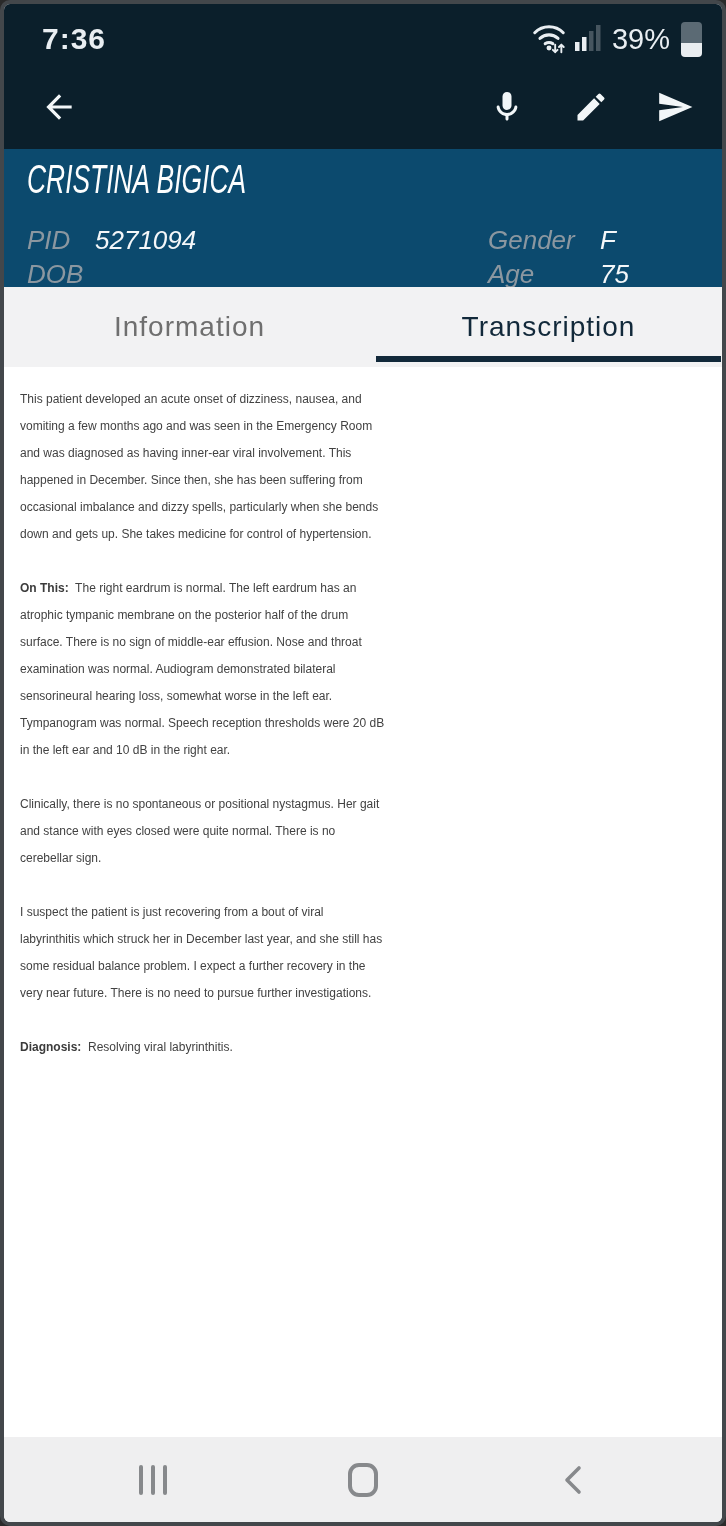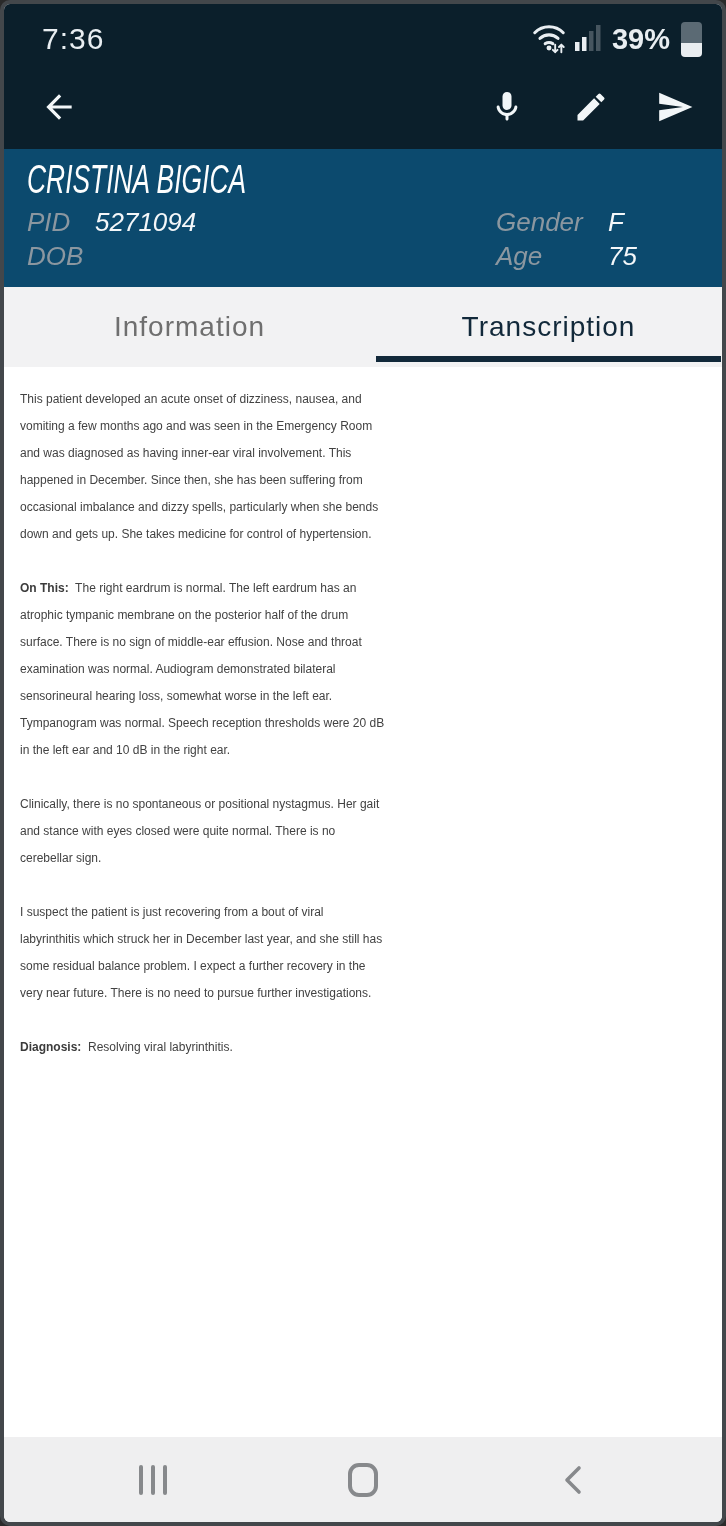--- a/index.html
+++ b/index.html
@@ -11,23 +11,23 @@
     display:flex; flex-direction:column;
     font-family:"Liberation Sans", sans-serif;
   }
 
   
   .status-bar {
     height:60px; flex:none; background:#0b1f2b;
     display:flex; align-items:center;
     padding:10px 20px 0 38px; color:#e9eef2;
   }
-  .time { font-size:30px; font-weight:400; letter-spacing:1px; }
+  .time { font-size:30px; font-weight:700; letter-spacing:1px; }
   .status-right { margin-left:auto; display:flex; align-items:center; gap:7px; }
-  .pct { font-size:29px; font-weight:700; margin-left:3px;text-align:center; }
+  .pct { font-size:29px; font-weight:400; margin-left:3px;text-align:center; }
   .battery {
     width:21px; height:35px; border-radius:4px; margin-left:4px;
     background:linear-gradient(to bottom, #5b6a74 0 61%, #e9edf0 61% 100%);
   }
 
   .app-bar {
     height:85px; flex:none; background:#0b1f2b;
     display:flex; align-items:center; padding:0 24px 0 32px;
   }
   .icon-btn { background:none; border:none; padding:0; cursor:pointer;
@@ -35,21 +35,21 @@
   .app-bar .right { margin-left:auto; display:flex; align-items:center; gap:38px; }
 
   .patient-panel {
     height:138px; flex:none; background:#0c4a6e;
     padding:6px 23px 0 23px; color:#eef2f4;font-style:italic;
   }
   .patient-name {
     font-size:40px; font-weight:500; color:#fdfefe; white-space:nowrap;
     transform:scaleX(0.66); transform-origin:0 50%; line-height:48px;
   }
-  .patient-grid { display:flex; margin-top:2px; font-size:26px;gap:8px; }
+  .patient-grid { display:flex; margin-top:20px; font-size:26px; }
   .pcol-left { width:461px; flex:none; }
   .pcol-right { flex:1; }
   .prow { display:flex; line-height:34px; }
   .plabel { color:#8b97a0; flex:none; }
   .pcol-left .plabel { width:68px; }
   .pcol-right .plabel { width:112px; }
   .pvalue { color:#f4f7f9; }
 
   
   .tab-bar { height:80px; flex:none; background:#f2f2f3; display:flex; }

